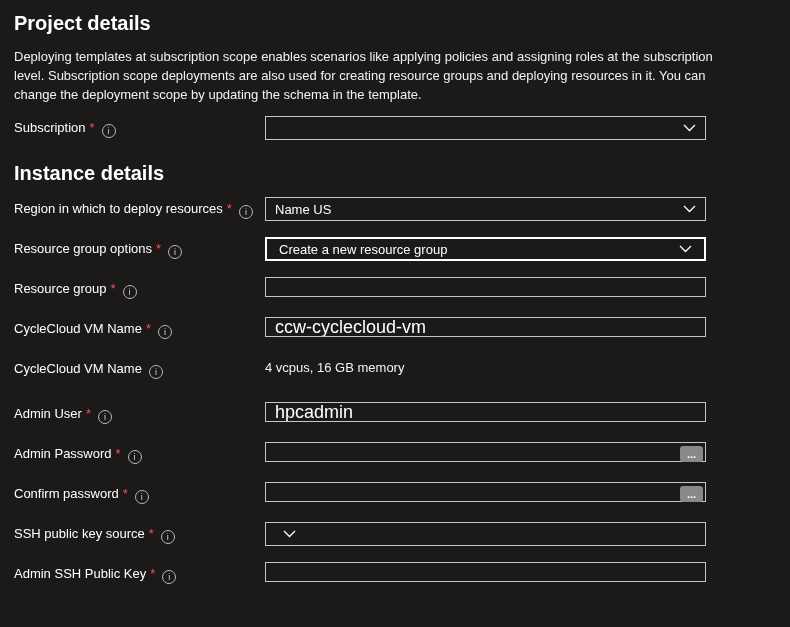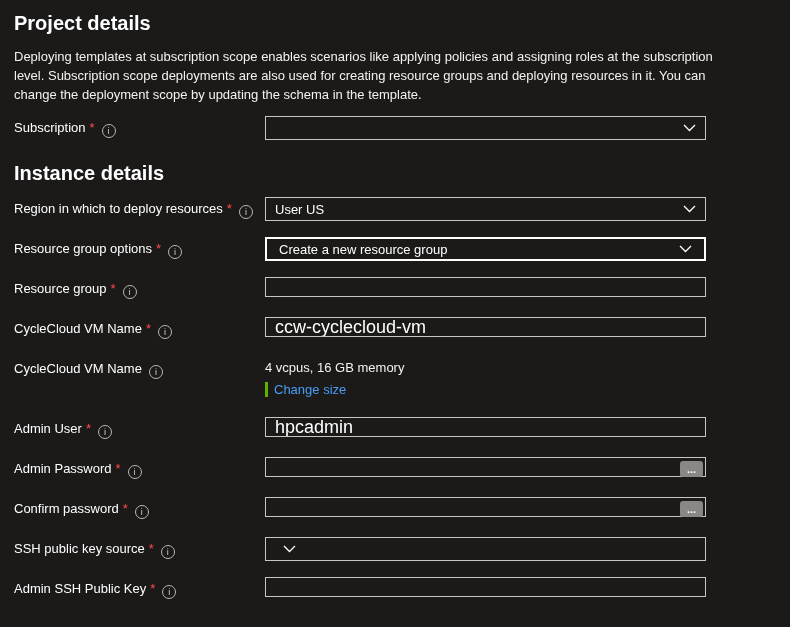--- a/index.html
+++ b/index.html
@@ -144,21 +144,21 @@
 <h2 class="section-title instance-heading">Instance details</h2>
 
 <div class="row">
   <div class="label-cell">
     <span>Region in which to deploy resources</span><span class="req">*</span><span class="info-icon">
         <span>i</span>
       </span>
   </div>
   <div class="input-cell">
     <div class="dropdown">
-      <span class="dd-value">User US</span>
+      <span class="dd-value">Name US</span>
       <svg class="chevron" width="13" height="8" viewBox="0 0 13 8">
           <path d="M1 1 L6.5 6.5 L12 1" fill="none" stroke="#ffffff" stroke-width="1.3"></path>
         </svg>
     </div>
   </div>
 </div>
 
 <div class="row">
   <div class="label-cell">
     <span>Resource group options</span><span class="req">*</span><span class="info-icon">
@@ -199,24 +199,20 @@
 
 <div class="row vm-size-row">
   <div class="label-cell">
     <span>CycleCloud VM Name</span><span class="info-icon">
         <span>i</span>
       </span>
   </div>
   <div class="input-cell">
     <div class="vm-size-block">
       <div class="vm-size-specs">4 vcpus, 16 GB memory</div>
-      <div class="vm-size-change">
-        <span class="green-bar"></span>
-        <a class="change-link">Change size</a>
-      </div>
     </div>
   </div>
 </div>
 
 <div class="row">
   <div class="label-cell">
     <span>Admin User</span><span class="req">*</span><span class="info-icon">
         <span>i</span>
       </span>
   </div>

